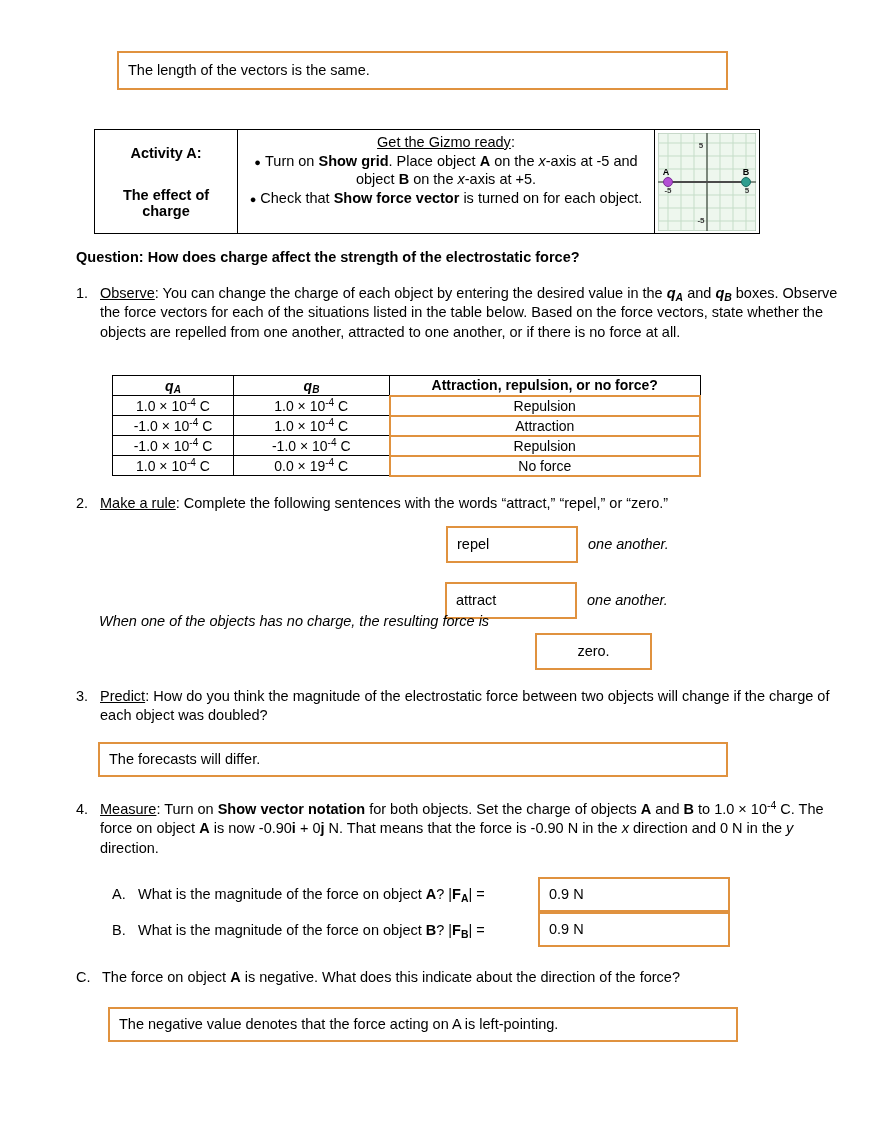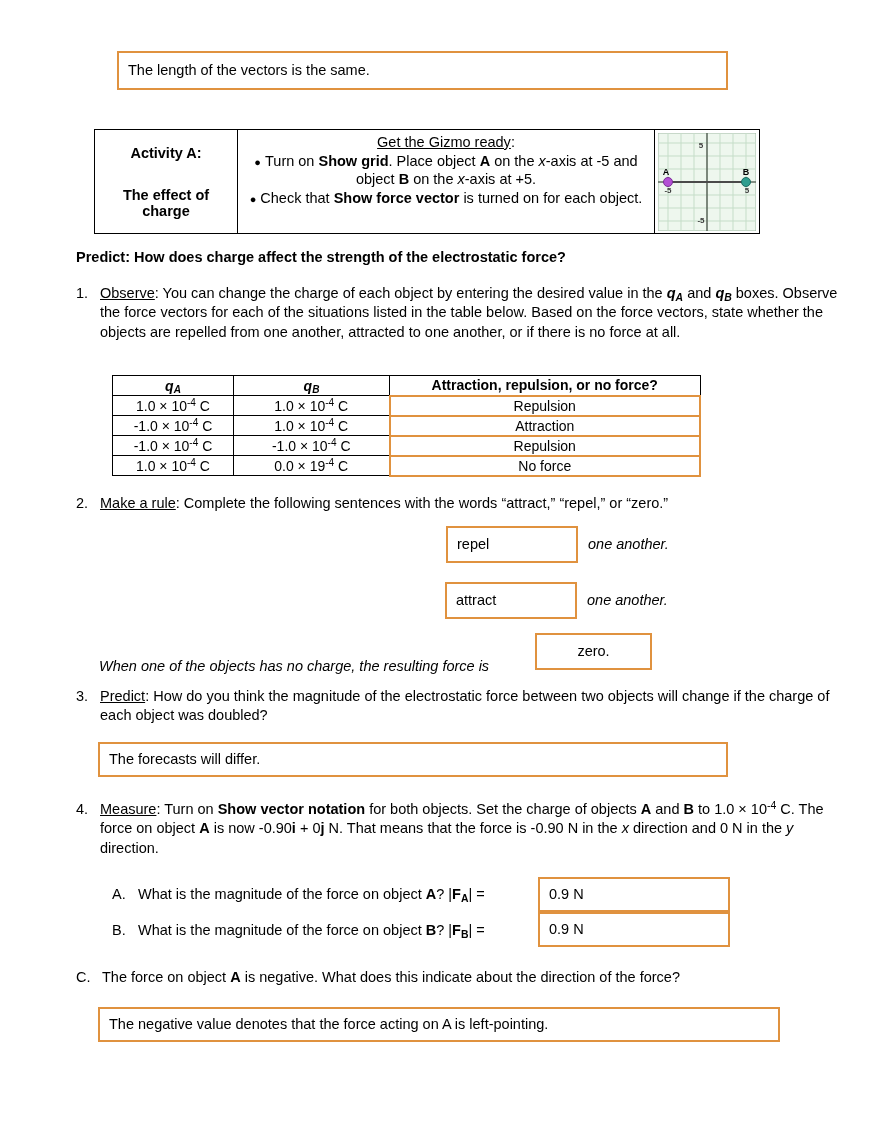--- a/index.html
+++ b/index.html
@@ -223,21 +223,21 @@
         <text x="8" y="42" font-family="Liberation Sans, sans-serif" font-size="9" font-weight="bold" fill="#000" text-anchor="middle">A</text>
         <text x="88" y="42" font-family="Liberation Sans, sans-serif" font-size="9" font-weight="bold" fill="#000" text-anchor="middle">B</text>
         <text x="10" y="60" font-family="Liberation Sans, sans-serif" font-size="8" font-weight="bold" fill="#3a3a3a" text-anchor="middle">-5</text>
         <text x="89" y="60" font-family="Liberation Sans, sans-serif" font-size="8" font-weight="bold" fill="#3a3a3a" text-anchor="middle">5</text>
         <text x="43" y="15" font-family="Liberation Sans, sans-serif" font-size="8" font-weight="bold" fill="#3a3a3a" text-anchor="middle">5</text>
         <text x="43" y="90" font-family="Liberation Sans, sans-serif" font-size="8" font-weight="bold" fill="#3a3a3a" text-anchor="middle">-5</text>
       </svg>
     </div>
   </div>
 
-  <div class="q-title">Predict: How does charge affect the strength of the electrostatic force?</div>
+  <div class="q-title">Question: How does charge affect the strength of the electrostatic force?</div>
 
   <div class="numbered" style="left:76px; top:284px; width:772px;">
     <div class="num">1.</div>
     <div class="body-text">
       <u class="label">Observe</u><span>: You can change the charge of each object by entering the desired value in the </span><span class="b i">q</span><sub class="b i">A</sub><span> and </span><span class="b i">q</span><sub class="b i">B</sub><span> boxes. Observe the force vectors for each of the situations listed in the table below. Based on the force vectors, state whether the objects are repelled from one another, attracted to one another, or if there is no force at all.</span>
     </div>
   </div>
 
   <table class="charge-table">
     <thead>
@@ -281,21 +281,21 @@
   <div class="answer-box" style="left:446px; top:526px; width:132px; height:37px;">
     <span>repel</span>
   </div>
   <div class="sentence" style="left:588px; top:536px;">one another.</div>
 
   <div class="answer-box" style="left:445px; top:582px; width:132px; height:37px;">
     <span>attract</span>
   </div>
   <div class="sentence" style="left:587px; top:592px;">one another.</div>
 
-  <div class="sentence" style="left:99px; top:658px;">When one of the objects has no charge, the resulting force is</div>
+  <div class="sentence" style="left:99px; top:613px;">When one of the objects has no charge, the resulting force is</div>
   <div class="answer-box right" style="left:535px; top:633px; width:117px; height:37px;">
     <span>zero.</span>
   </div>
 
   <div class="numbered" style="left:76px; top:687px; width:772px;">
     <div class="num">3.</div>
     <div class="body-text">
       <u class="label">Predict</u><span>: How do you think the magnitude of the electrostatic force between two objects will change if the charge of each object was doubled?</span>
     </div>
   </div>
@@ -323,17 +323,17 @@
     <div><span>What is the magnitude of the force on object </span><span class="b">B</span><span>?  |</span><span class="b">F</span><sub class="b">B</sub><span>| =</span></div>
   </div>
   <div class="answer-box" style="left:538px; top:912px; width:192px; height:35px;">
     <span>0.9 N</span>
   </div>
 
   <div class="ab-row" style="left:76px; top:969px;">
     <div class="num-letter">C.</div>
     <div><span>The force on object </span><span class="b">A</span><span> is negative. What does this indicate about the direction of the force?</span></div>
   </div>
-  <div class="answer-box" style="left:98px; top:1007px; width:682px; height:35px;text-align:center;">
+  <div class="answer-box" style="left:108px; top:1007px; width:630px; height:35px;text-align:center;">
     <span>The negative value denotes that the force acting on A is left-pointing.</span>
   </div>
 
 </div>
 
 </body></html>

